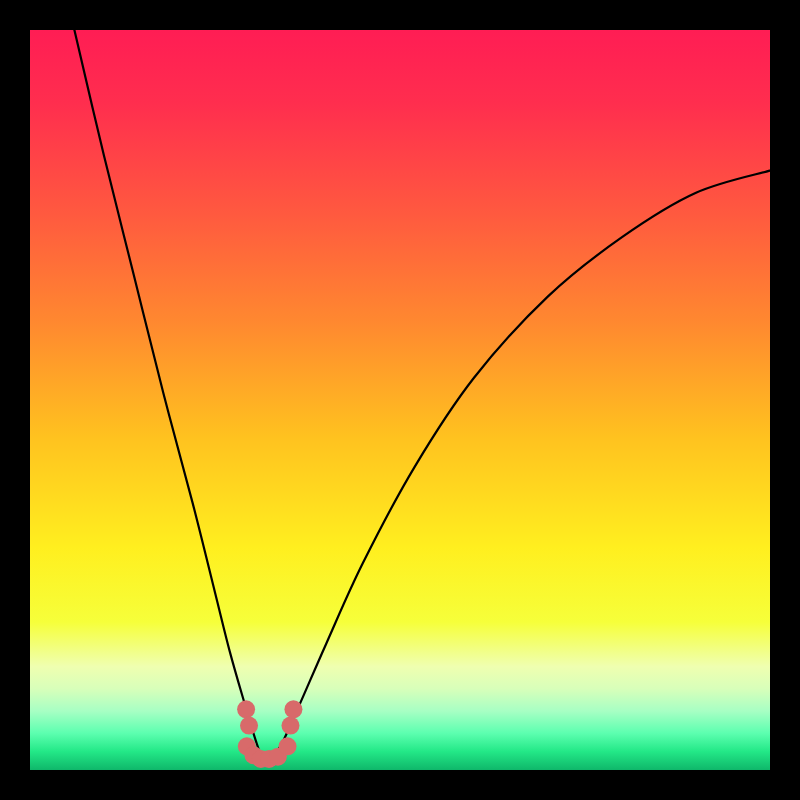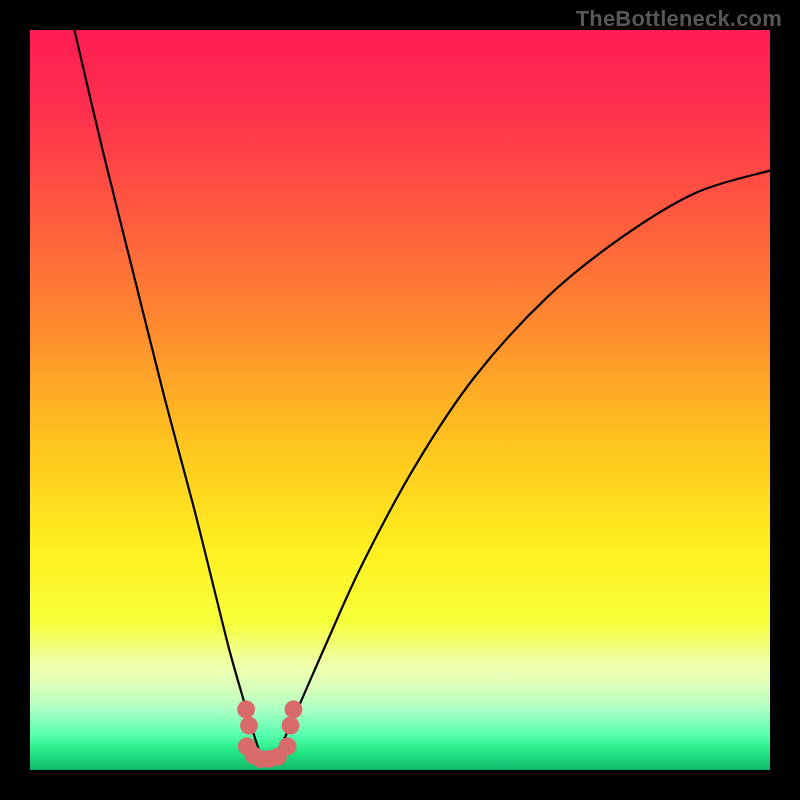--- a/index.html
+++ b/index.html
@@ -35,21 +35,20 @@
     top: 30px;
     width: 740px;
     height: 740px;
   }
   svg { display: block; }
 </style>
 </head>
 <body>
 
 <div class="frame">
-  <div class="watermark">TheBottleneck.com</div>
   <div class="plot">
     <svg id="chart-svg" width="740" height="740" viewBox="0 0 740 740" preserveAspectRatio="none">
       <defs>
         <linearGradient id="bg-grad" x1="0" y1="0" x2="0" y2="1">
             <stop offset="0%" stop-color="#ff1d54"></stop>
             <stop offset="10%" stop-color="#ff2e4e"></stop>
             <stop offset="25%" stop-color="#ff5a3f"></stop>
             <stop offset="40%" stop-color="#ff8a2f"></stop>
             <stop offset="55.00000000000001%" stop-color="#ffc21f"></stop>
             <stop offset="70%" stop-color="#ffef1f"></stop>

